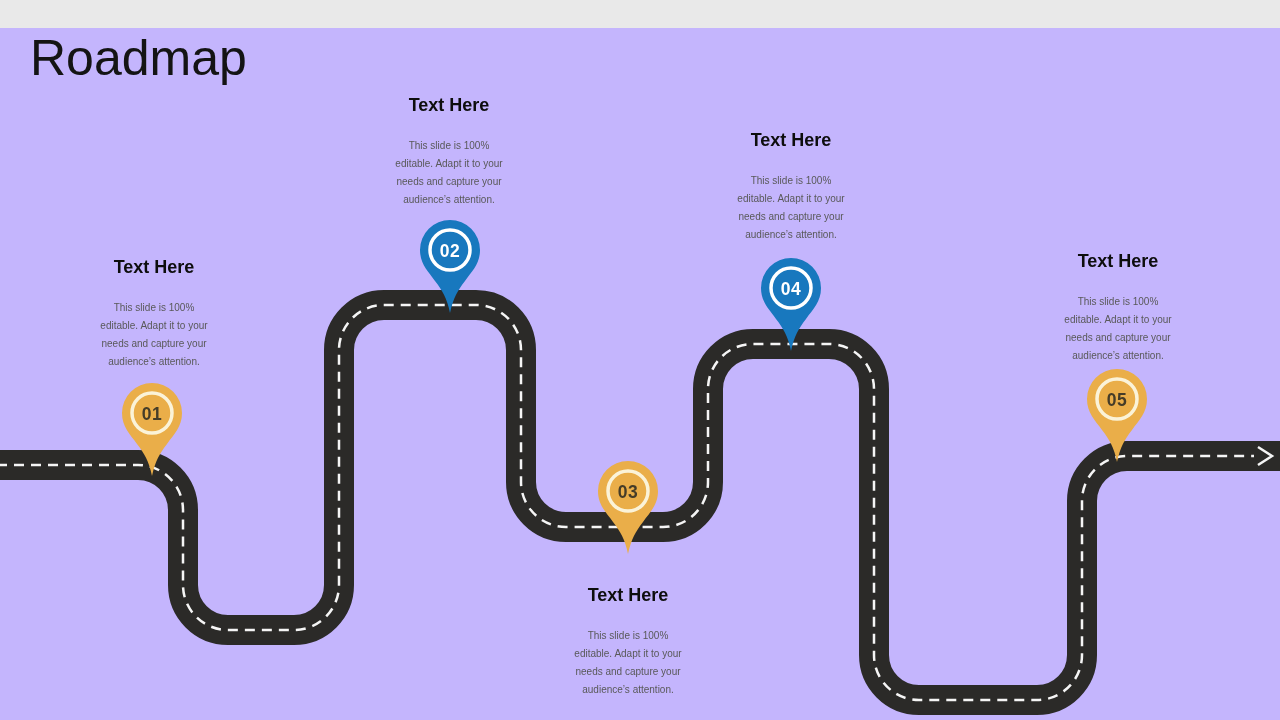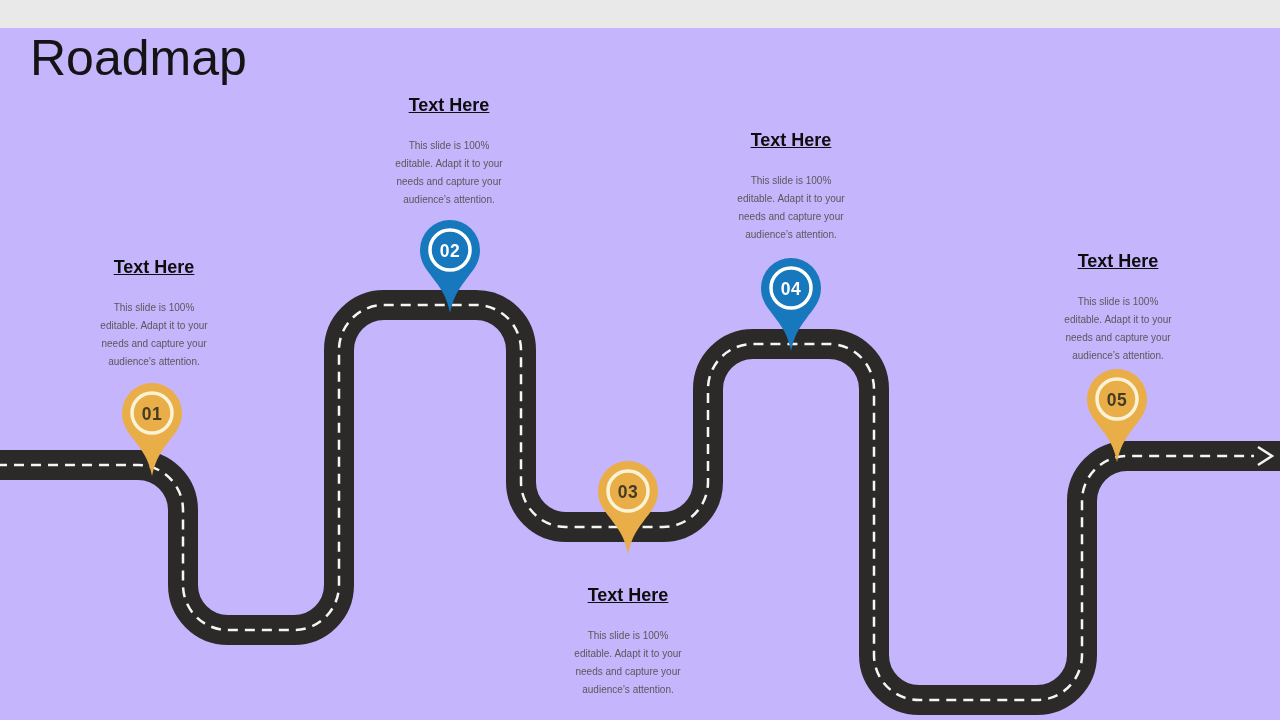--- a/index.html
+++ b/index.html
@@ -31,21 +31,20 @@
   .pin-blue .pin-number{fill:var(--pin-blue-number);}
   .pin-ring{fill:none;stroke-width:3.5;}
   .pin-number{
     font-family:"Liberation Sans", sans-serif;font-size:17.5px;font-weight:bold;
     text-anchor:middle;letter-spacing:0.5px;
   }
   .label{position:absolute;width:230px;text-align:center;}
   .label-heading{
     font-size:18px;line-height:22px;font-weight:bold;color:var(--heading-text);
     margin:0 0 21px 0;
-    text-decoration:underline;
   }
   .label-body{
     font-size:10px;line-height:18px;color:var(--body-text);
     white-space:pre-line;margin:0;
   }
   .label-1{left:39px;  top:228px;}
   .label-2{left:334px; top:66px;}
   .label-3{left:513px; top:556px;}
   .label-4{left:676px; top:101px;}
   .label-5{left:1003px;top:222px;}

